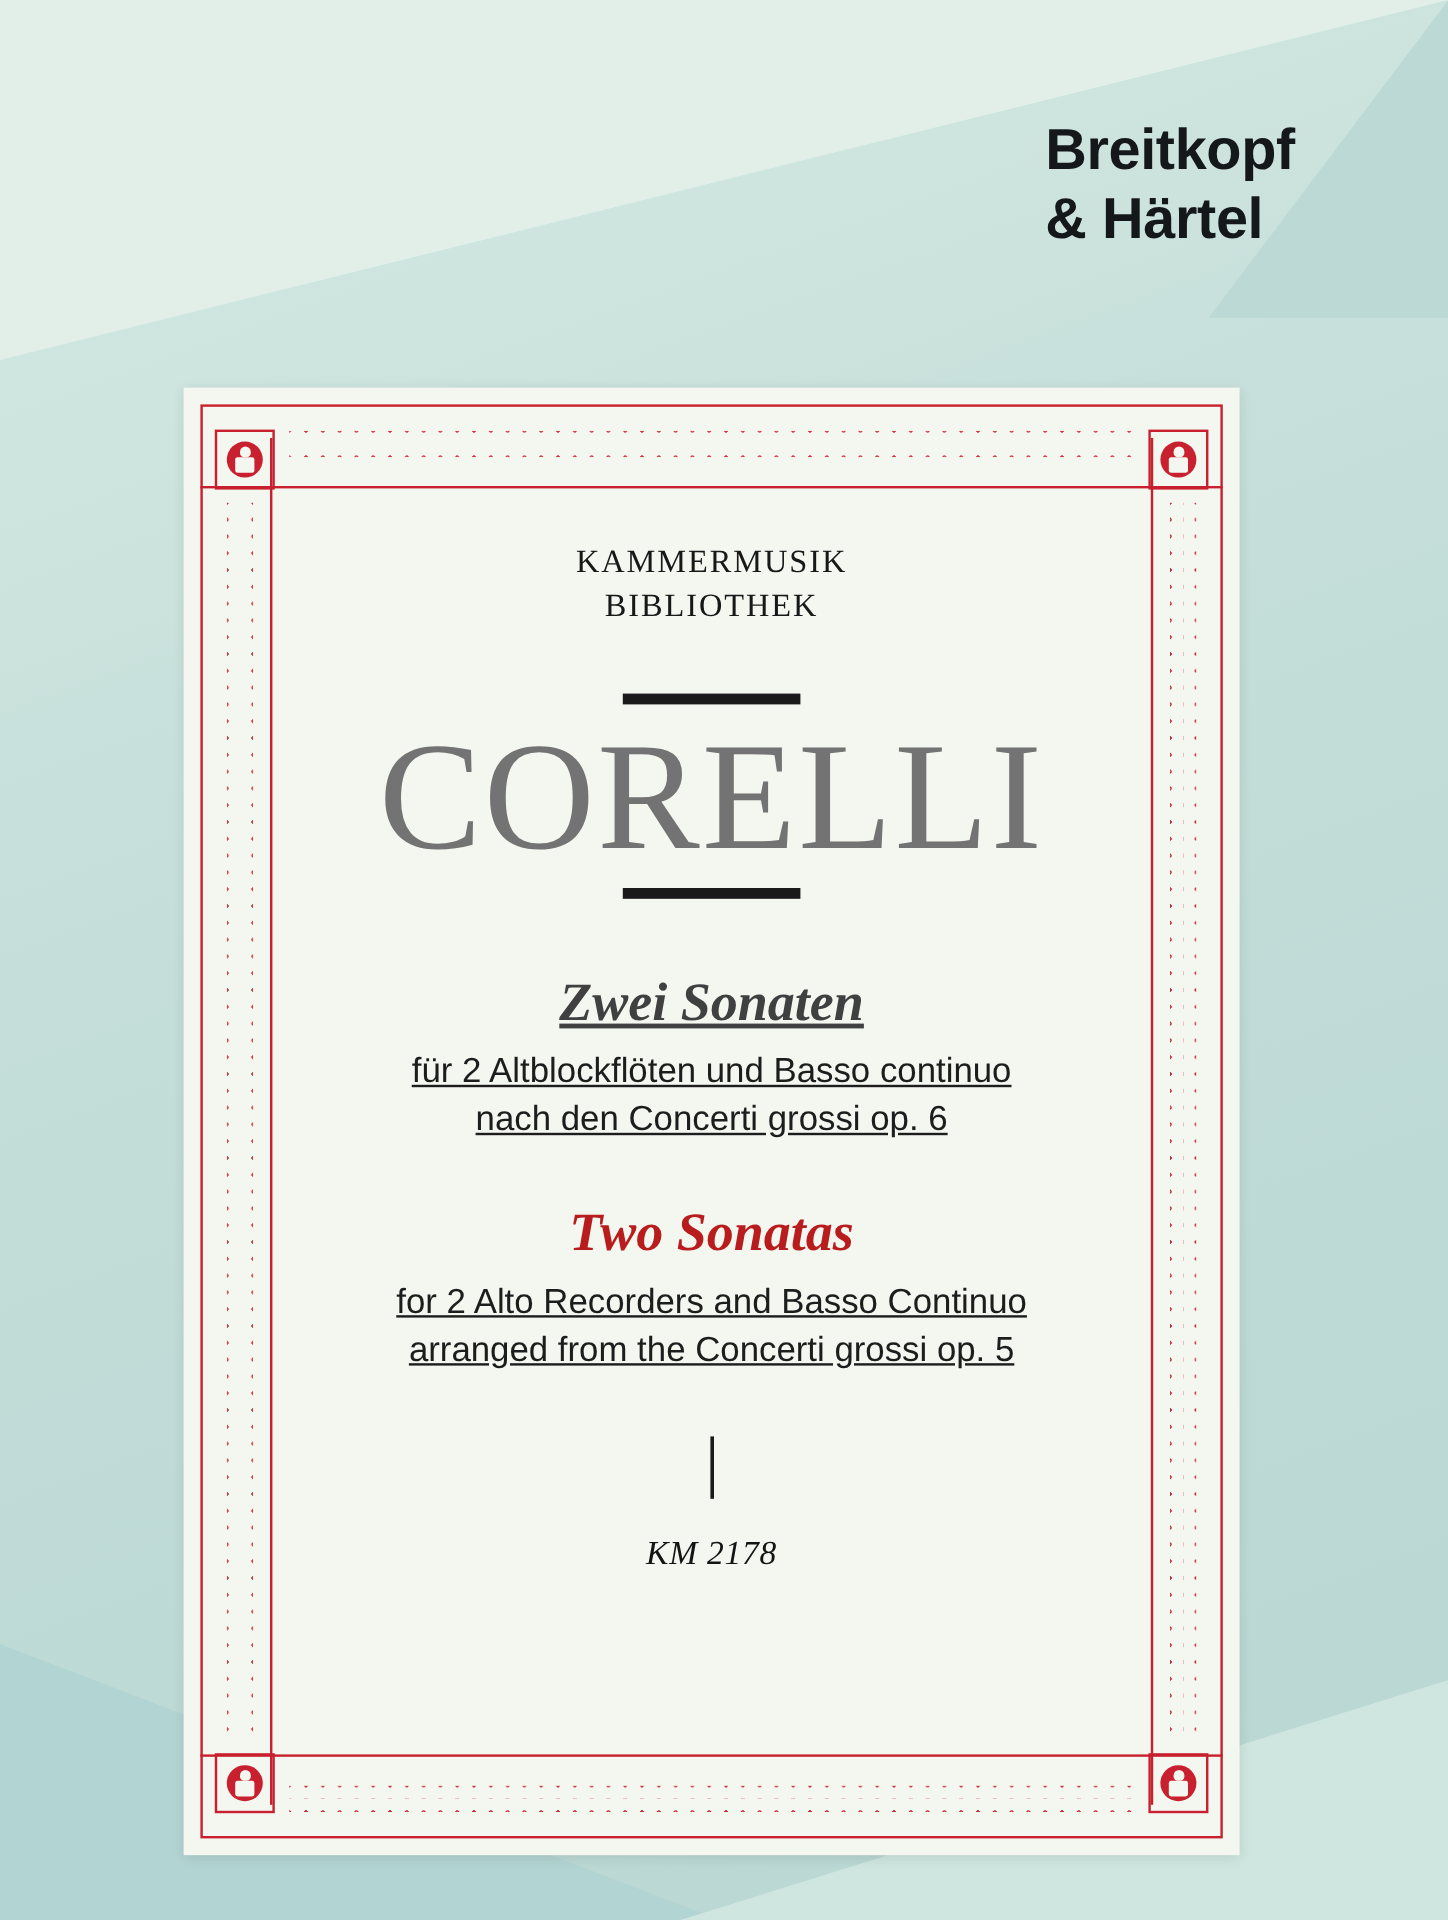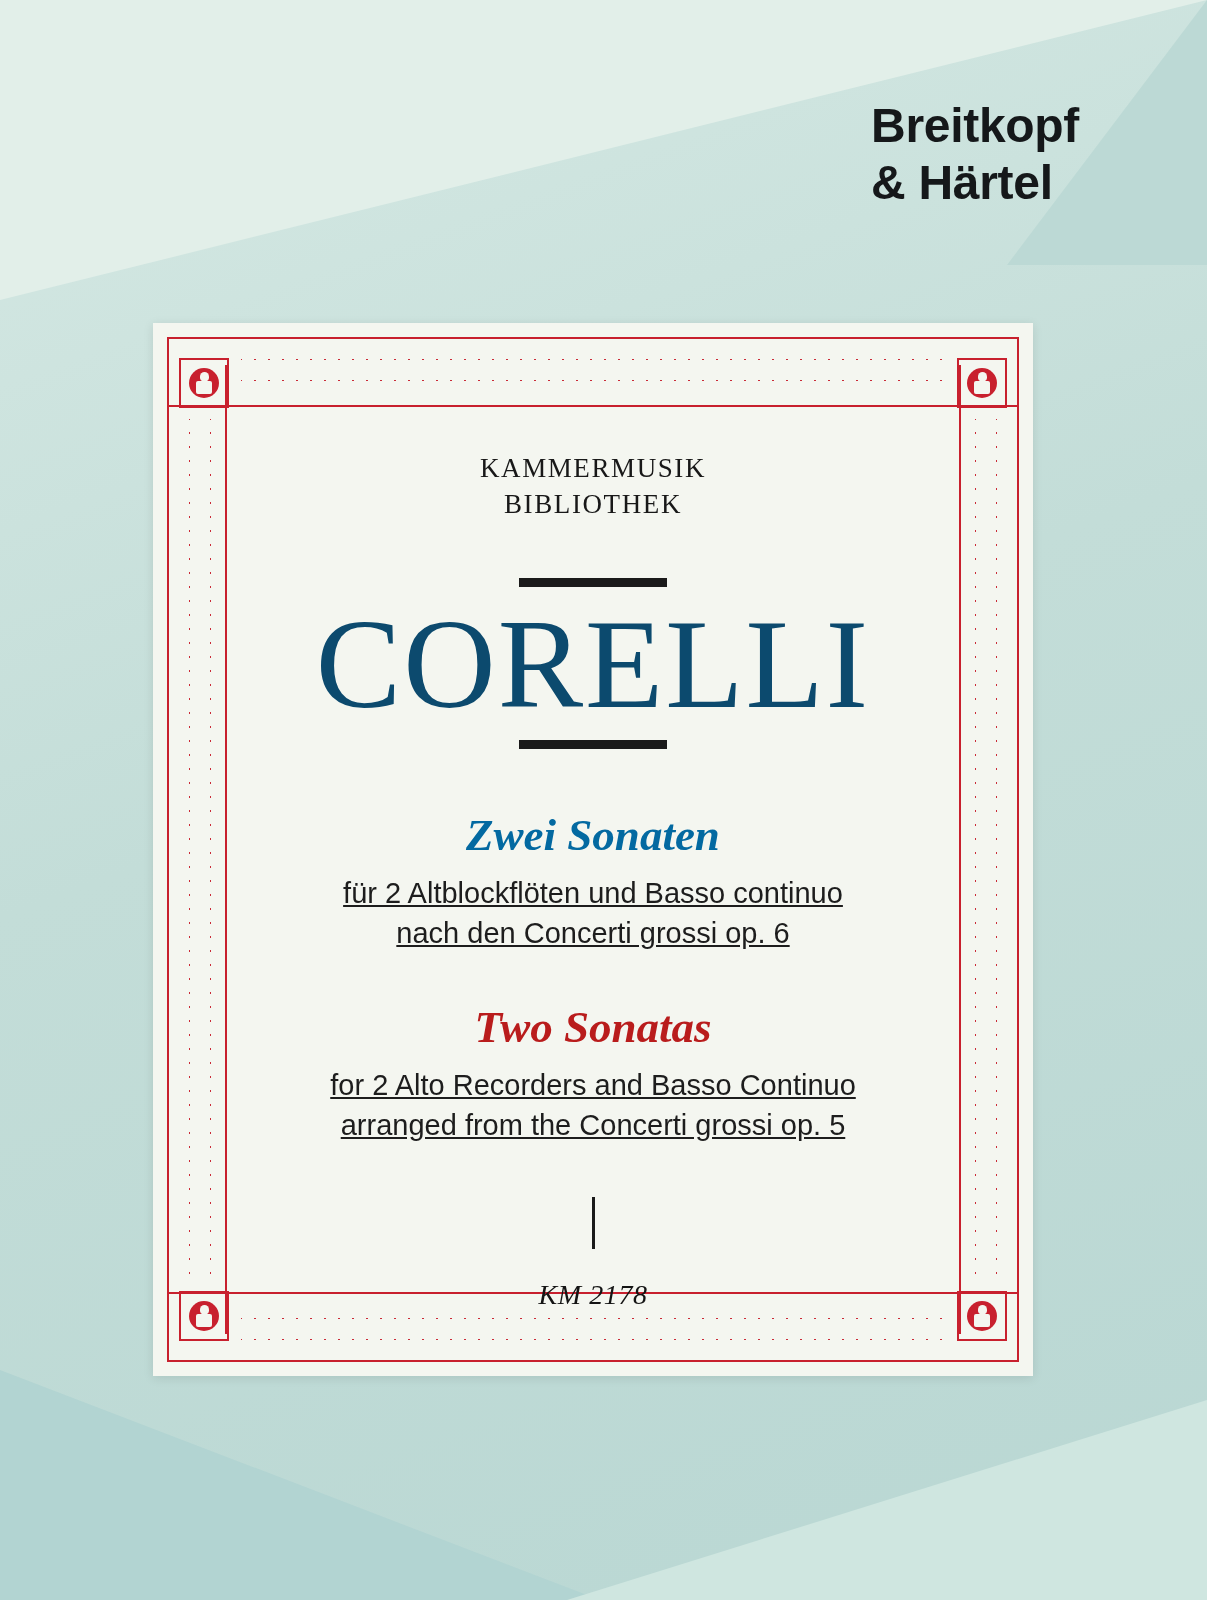--- a/index.html
+++ b/index.html
@@ -75,21 +75,21 @@
     letter-spacing: -0.3px;
     white-space: pre-line;
   }
 
   
   .cover {
     position: absolute;
     left: 153px;
     top: 323px;
     width: 880px;
-    height: 1053px;
+    height: 1223px;
     background: #f4f6f0;
     box-shadow: 0 2px 10px rgba(0,0,0,0.10);
   }
 
   
   .frame-outer {
     position: absolute;
     left: 14px; top: 14px; right: 14px; bottom: 14px;
     border: 2px solid #c8202e;
   }
@@ -209,30 +209,31 @@
     height: 9px;
     background: #1a1a1a;
     margin: 0 auto;
   }
   .composer {
     font-family: "Liberation Serif", serif;
     font-size: 128px;
     line-height: 1.02;
     letter-spacing: 2px;
     margin: 12px 0 10px;
-    color: #0c4a6e;
+    color: #737373;
     font-weight: 400;
   }
   .title-de {
     margin-top: 60px;
     font-family: "Liberation Serif", serif;
     font-style: italic;
     font-weight: 700;
     font-size: 45px;
-    color: #0369a1;
+    color: #404040;
+    text-decoration: underline;
   }
   .sub {
     font-size: 29px;
     line-height: 1.38;
     margin-top: 12px;
     color: #1d1d1d;
     white-space: pre-line;
     text-decoration: underline;
   }
   .title-en {

